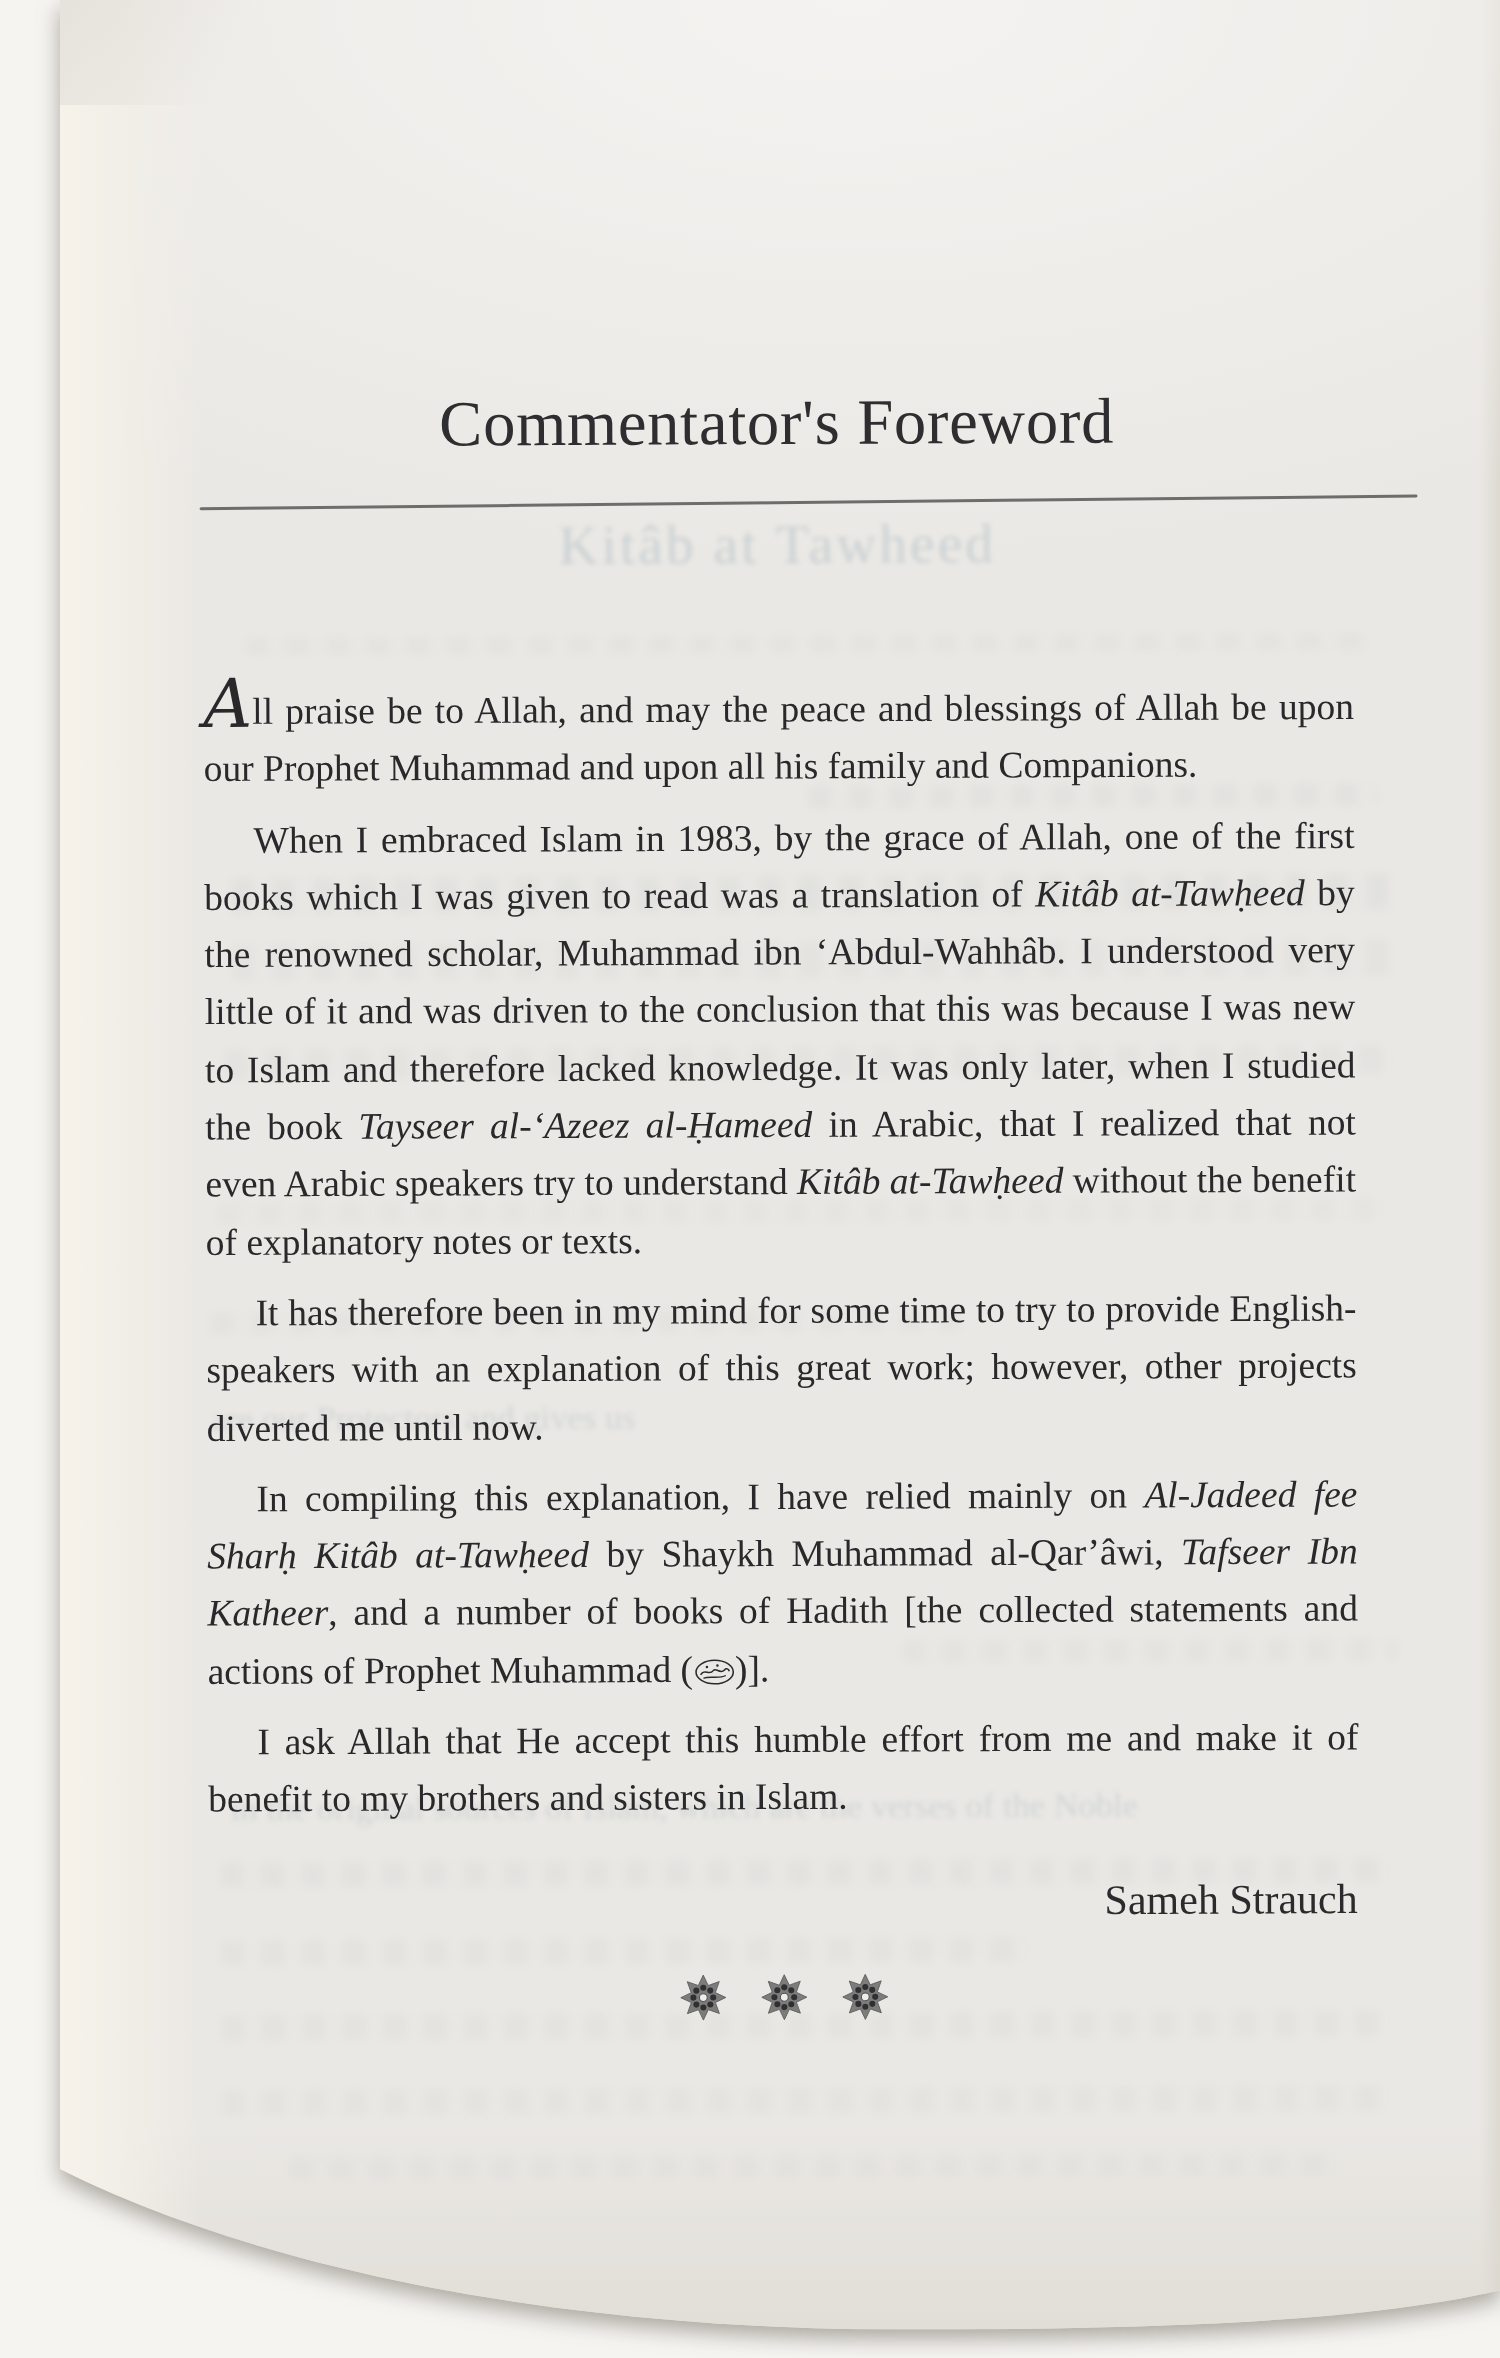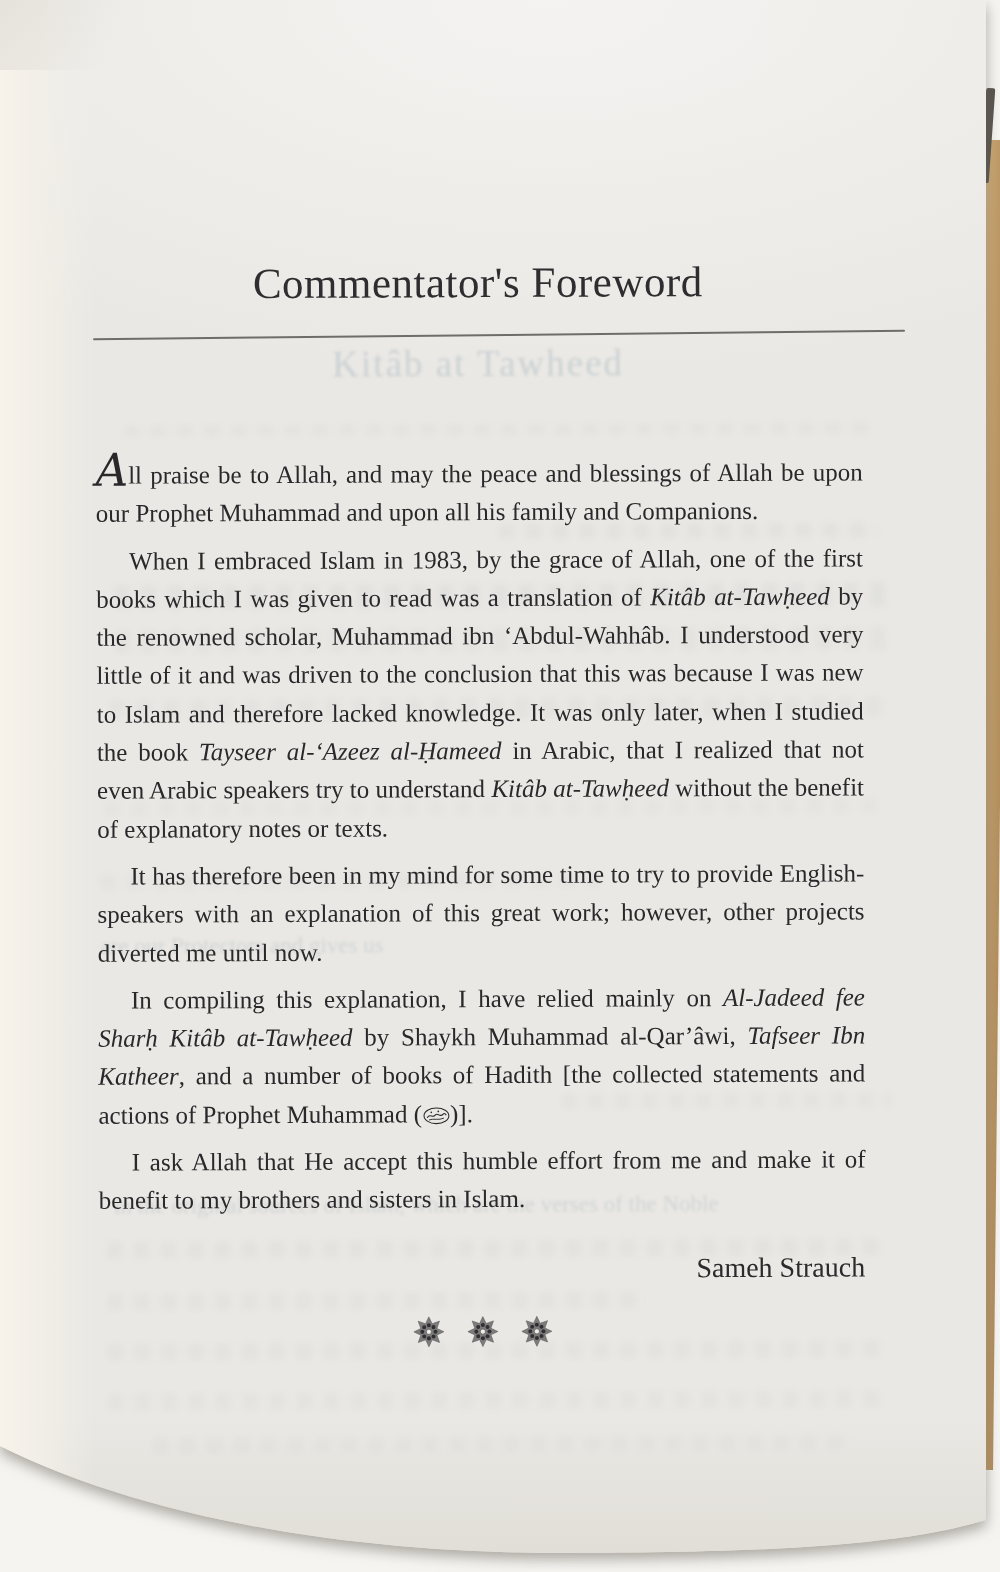--- a/index.html
+++ b/index.html
@@ -25,20 +25,21 @@
   .sheet-wrap{position:absolute;inset:0;filter:drop-shadow(0 6px 7px rgba(110,104,92,.55));}
   .sheet{
     position:absolute;inset:0;
     background:
       linear-gradient(90deg,#f7f3ea 0px,#f2efe8 34px,rgba(242,239,232,0) 95px),
       radial-gradient(130% 38% at 55% 0%,#f4f3f1 0%,rgba(244,243,241,0) 65%),
       linear-gradient(270deg,#ddd9d1 0px,rgba(221,217,209,0) 14px),
       linear-gradient(0deg,#e0ddd6 0%,rgba(224,221,214,0) 10%),
       #eae8e4;
     clip-path:path("M0,0 L986,0 L986,1520 C900,1546 760,1553 560,1553 C360,1553 150,1521 0,1446 Z");
+    margin-left:40px;
   }
   .fold{
     position:absolute;left:0;top:0;width:210px;height:70px;
     background:linear-gradient(115deg,#dedbd6 0%,rgba(222,219,214,0) 55%);
     opacity:.7;
   }
 
   .content{position:absolute;inset:0;transform:rotate(-.25deg);}
 
   .page-title{

